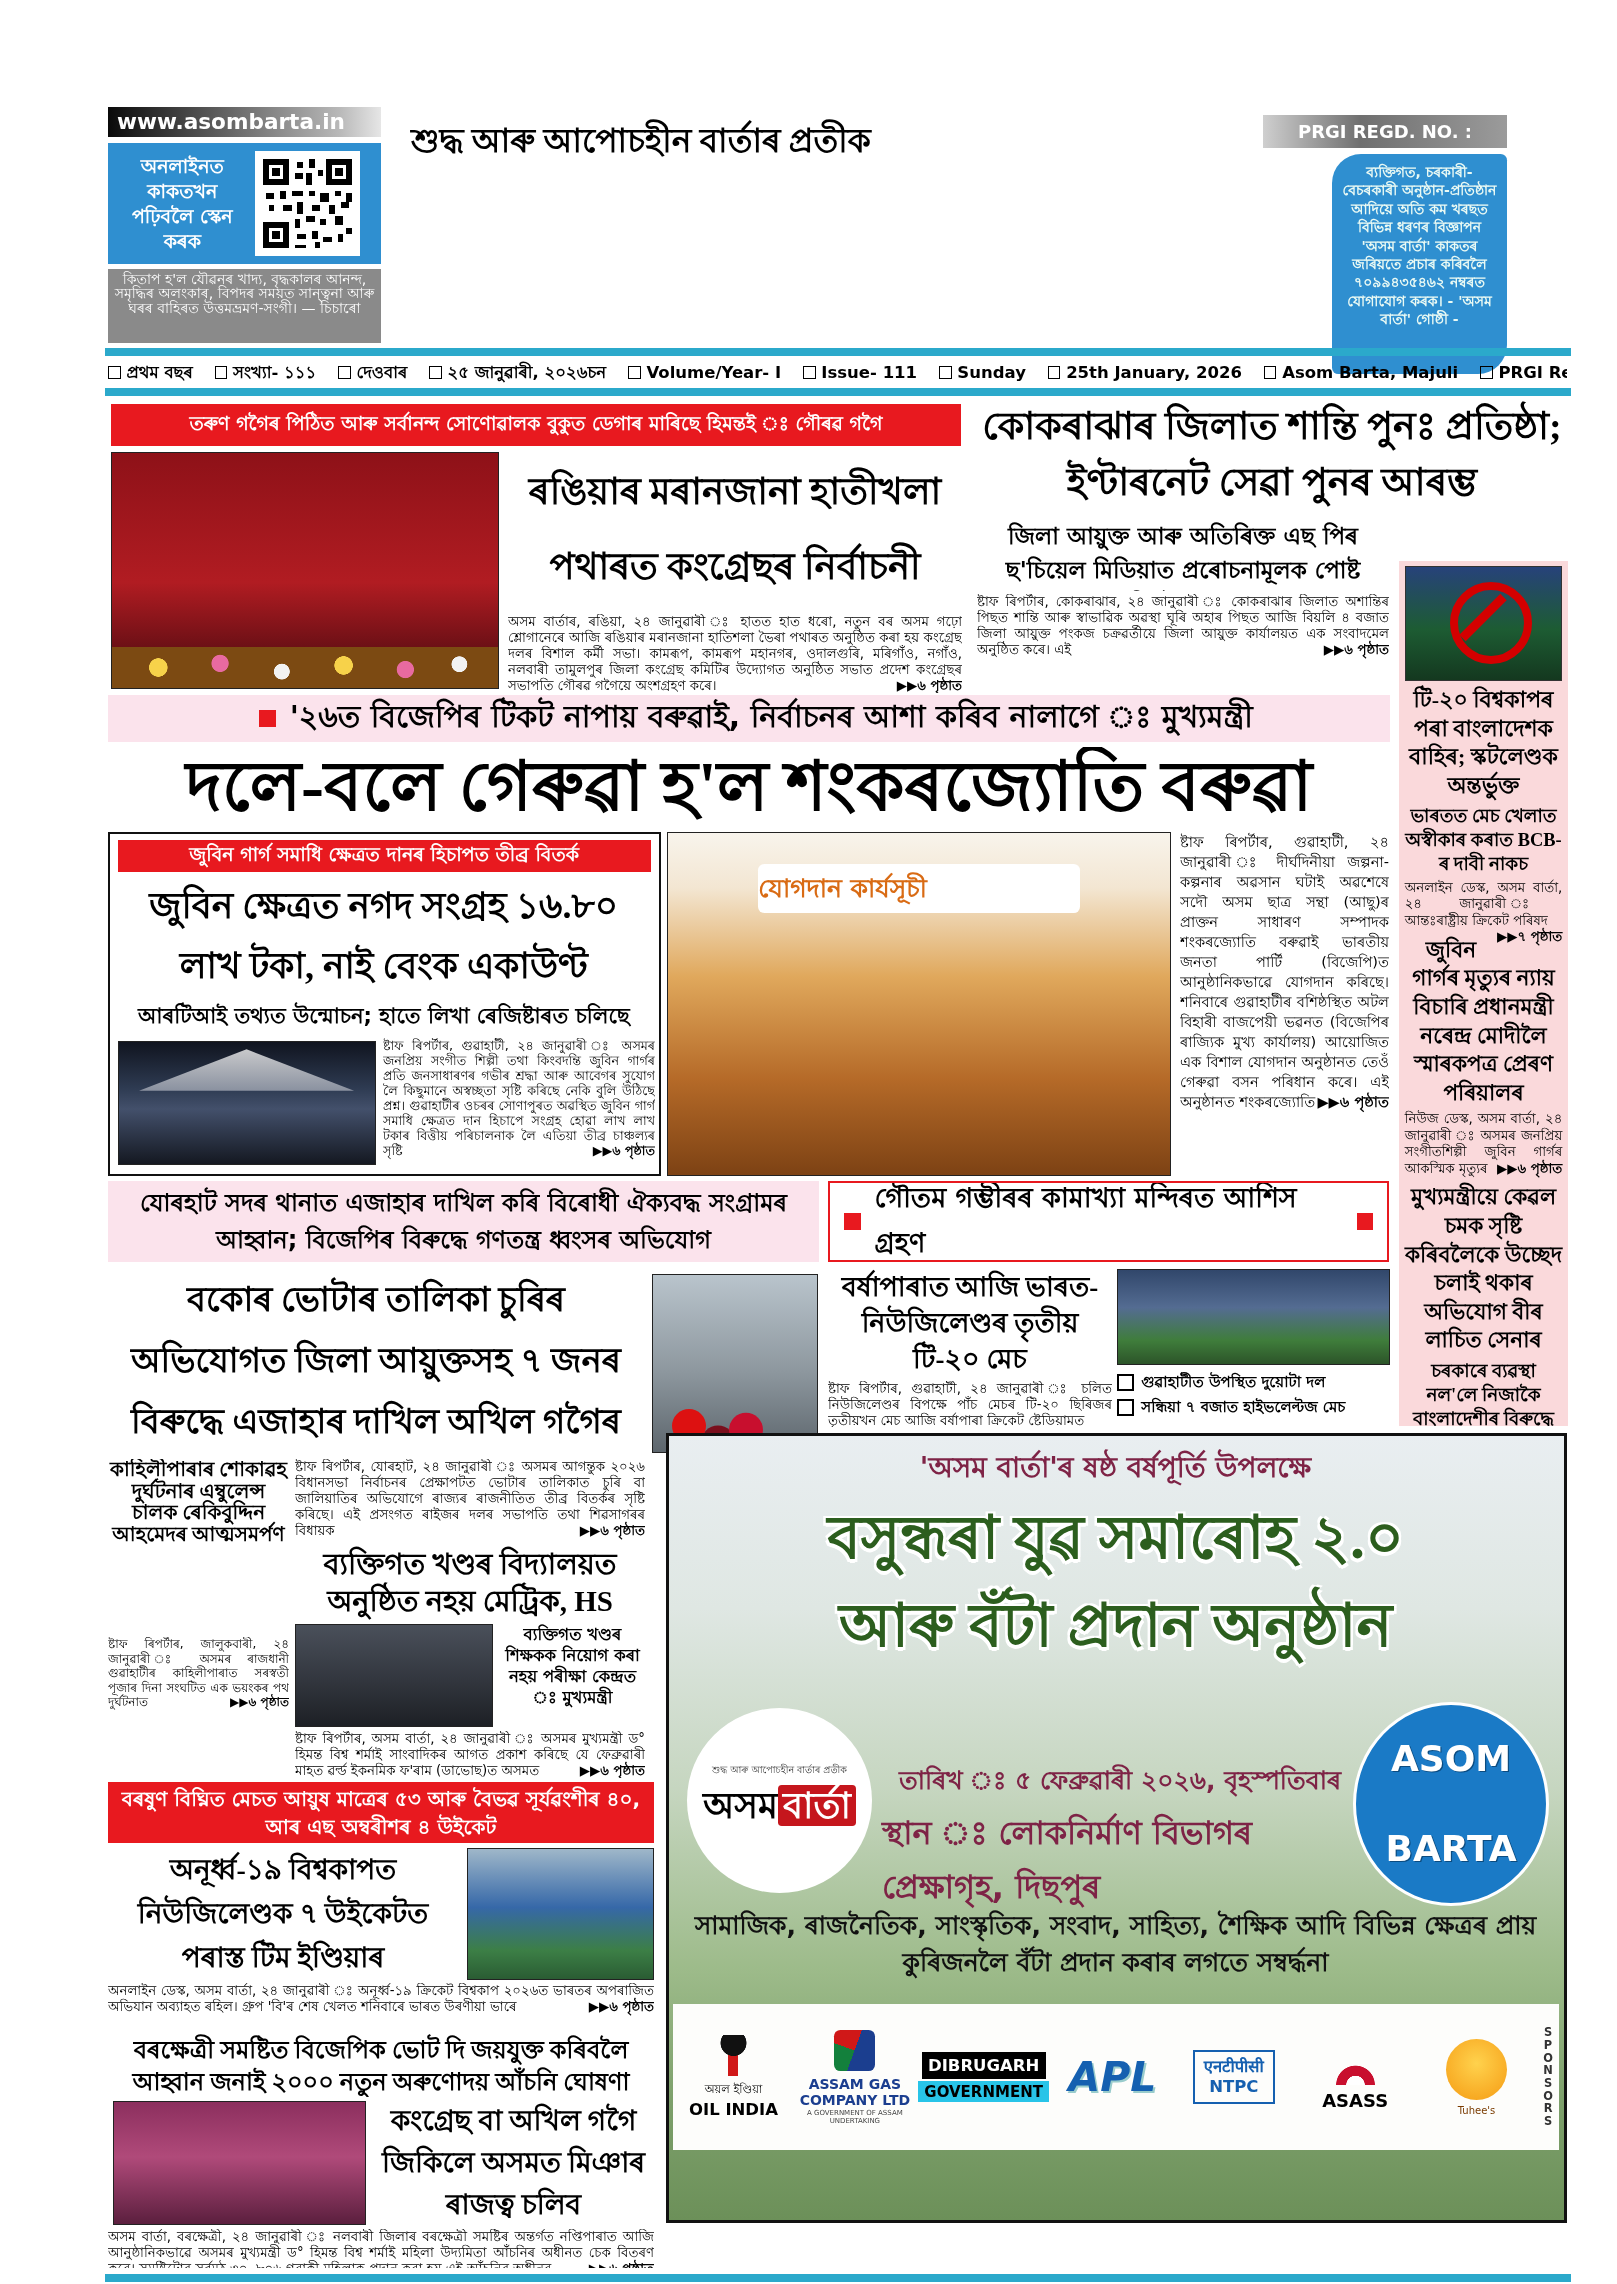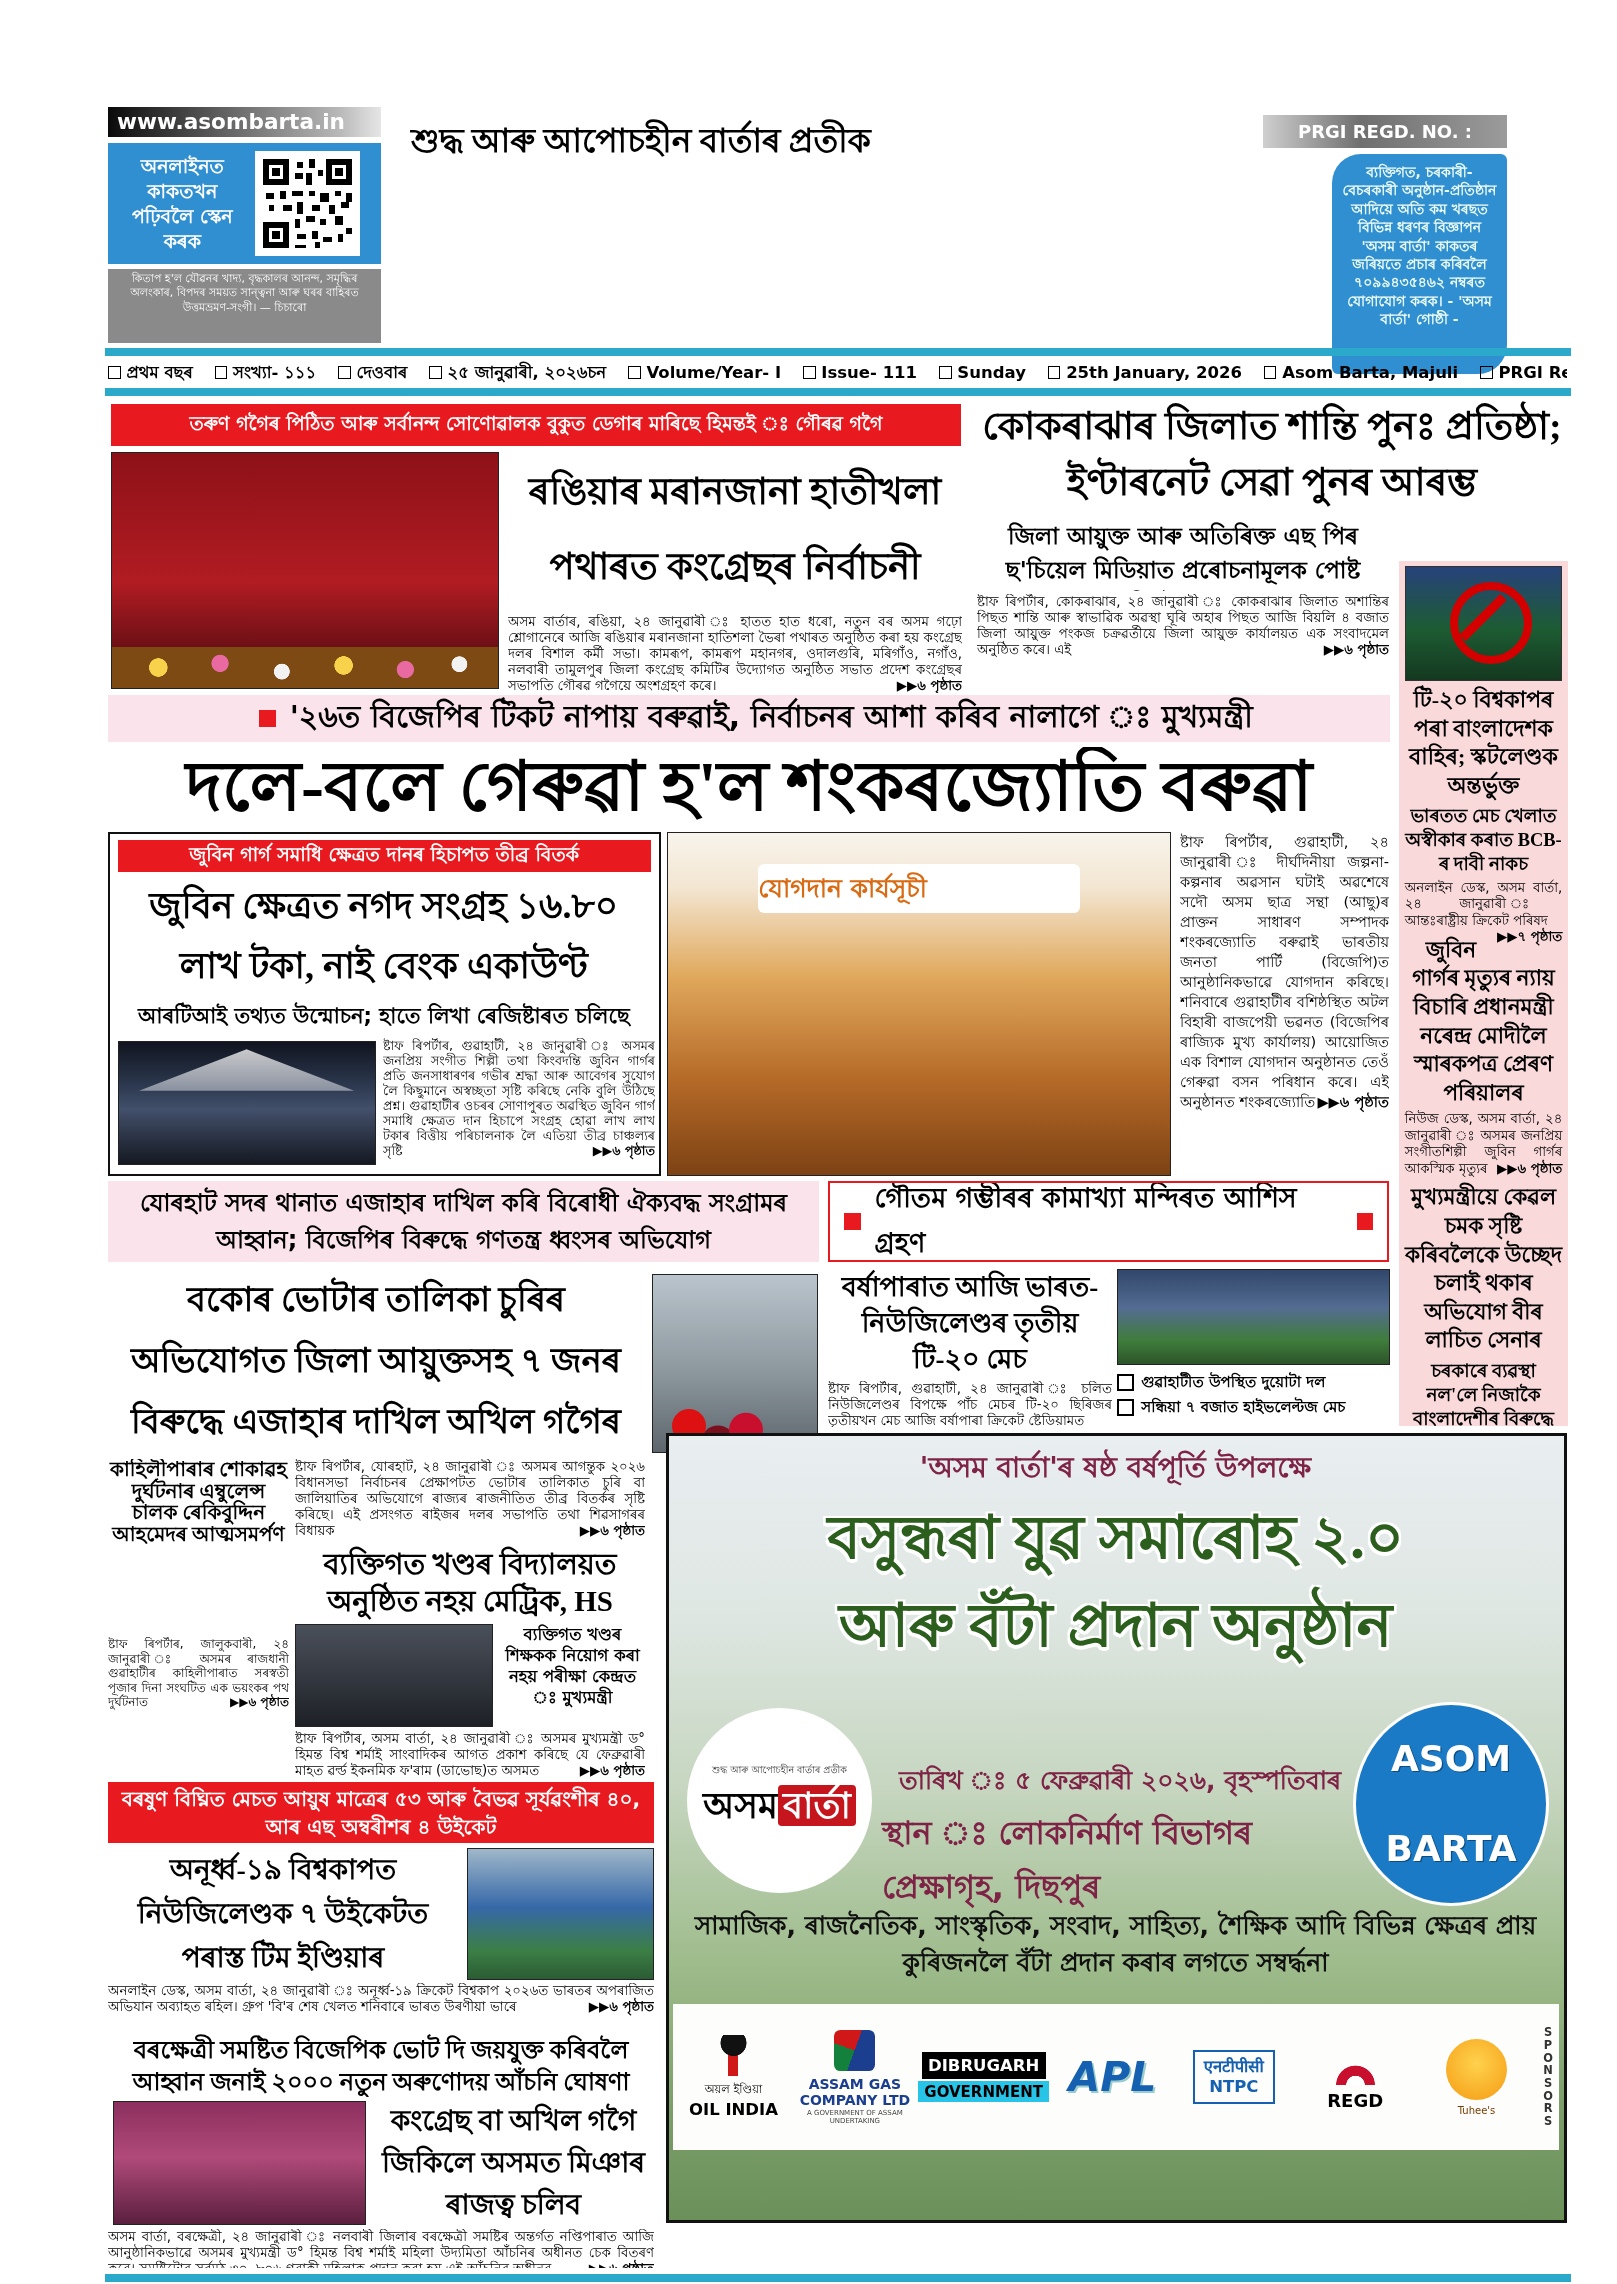--- a/index.html
+++ b/index.html
@@ -12,21 +12,21 @@
   .serif{font-family:"Liberation Serif","DejaVu Serif",serif;}
 
   
   .webbar{left:108px;top:107px;width:273px;height:30px;
           background:linear-gradient(90deg,#0a0a0a,#b9b9b9 85%,#e6e6e6);
           color:#fff;font-weight:bold;font-size:21.6px;line-height:30px;padding-left:9px;box-sizing:border-box;}
   .qrbox{left:108px;top:143px;width:273px;height:121px;background:#2f8fd0;display:flex;align-items:center;box-sizing:border-box;padding:6.3px;}
   .qrcap{width:136px;color:#fff;font-weight:bold;font-size:19px;line-height:25px;text-align:center;}
   .qrtile{width:105px;height:105px;background:#fff;margin-left:5px;display:flex;align-items:center;justify-content:center;}
   .quote{left:108px;top:269px;width:273px;height:74px;background:#8a8a8a;color:#fff;
-         font-size:11px;line-height:14.6px;text-align:center;padding:2.5px 6.3px;box-sizing:border-box;}
+         font-size:14px;line-height:14.6px;text-align:center;padding:2.5px 6.3px;box-sizing:border-box;}
   .tagline{left:411px;top:115px;width:634px;font-size:33px;font-weight:bold;}
   .mastlogo{left:393px;top:157px;width:850px;height:190px;font-size:151px;font-weight:bold;line-height:190px;white-space:nowrap;}
   .mastlogo .w2{color:#c5161d;}
   .prgibar{left:1263px;top:115px;width:244px;height:33px;
            background:linear-gradient(90deg,#cfcfcf,#6f6f6f 40%,#9b9b9b);
            color:#fff;font-weight:bold;font-size:18px;line-height:33px;text-align:center;}
   .contactbox{left:1332px;top:154px;width:175px;height:220px;background:#2f8fd0;color:#eafaf4;
               border-radius:29px 6.3px 29px 6.3px;font-size:14px;line-height:18.4px;font-weight:bold;
               text-align:center;padding:9px 7.6px;box-sizing:border-box;}
   .tealrule{background:#2ba9cb;height:7.6px;left:105px;width:1466px;}
@@ -456,21 +456,21 @@
         <div class="n">APL</div>
       </div>
       <div class="sp sp-ntpc">
         <div class="n">
           <div>एनटीपीसी</div>
           <div>NTPC</div>
         </div>
       </div>
       <div class="sp sp-nalco">
         <div class="glyph"></div>
-        <div class="n">REGD</div>
+        <div class="n">ASASS</div>
       </div>
       <div class="sp sp-tuhee">
         <div class="glyph"></div>
         <div class="n">Tuhee's</div>
       </div>
       <div class="sp-vert">
         <span>S</span>
           <span>P</span>
           <span>O</span>
           <span>N</span>

